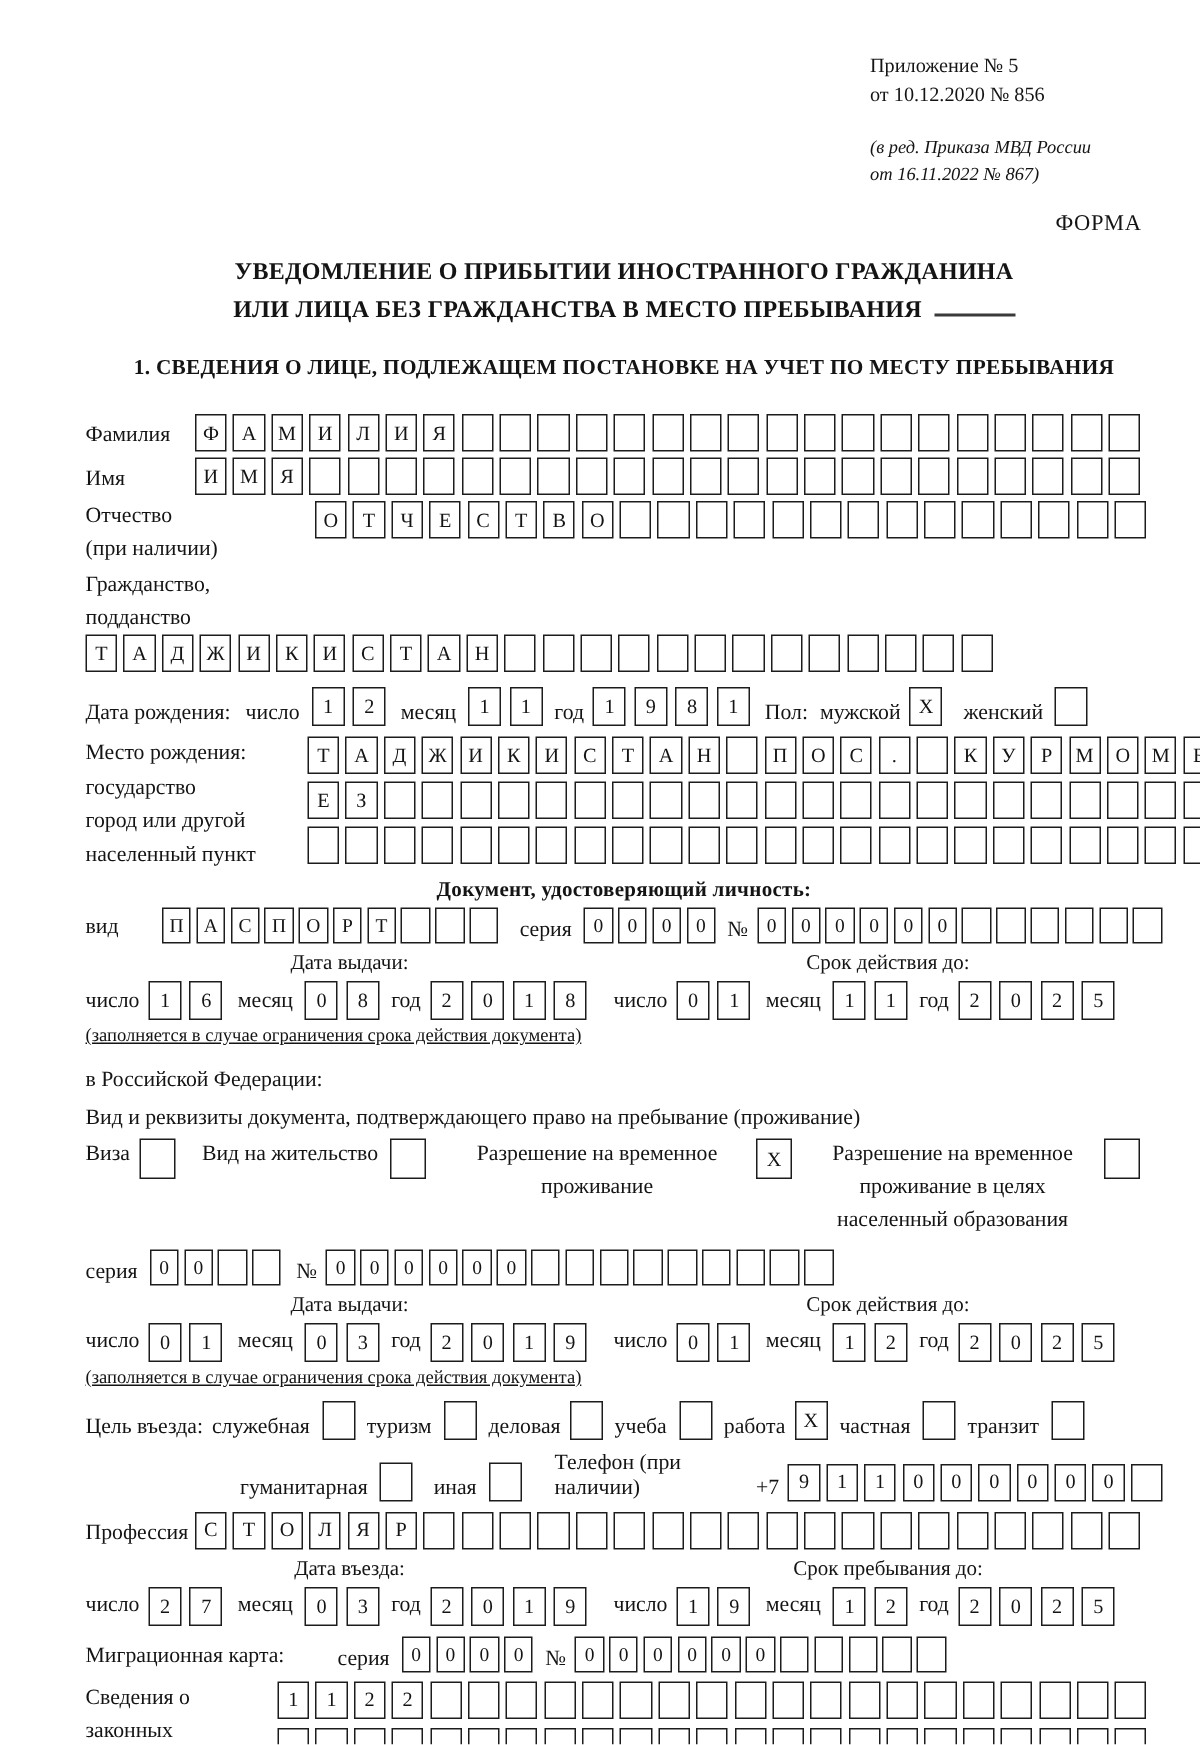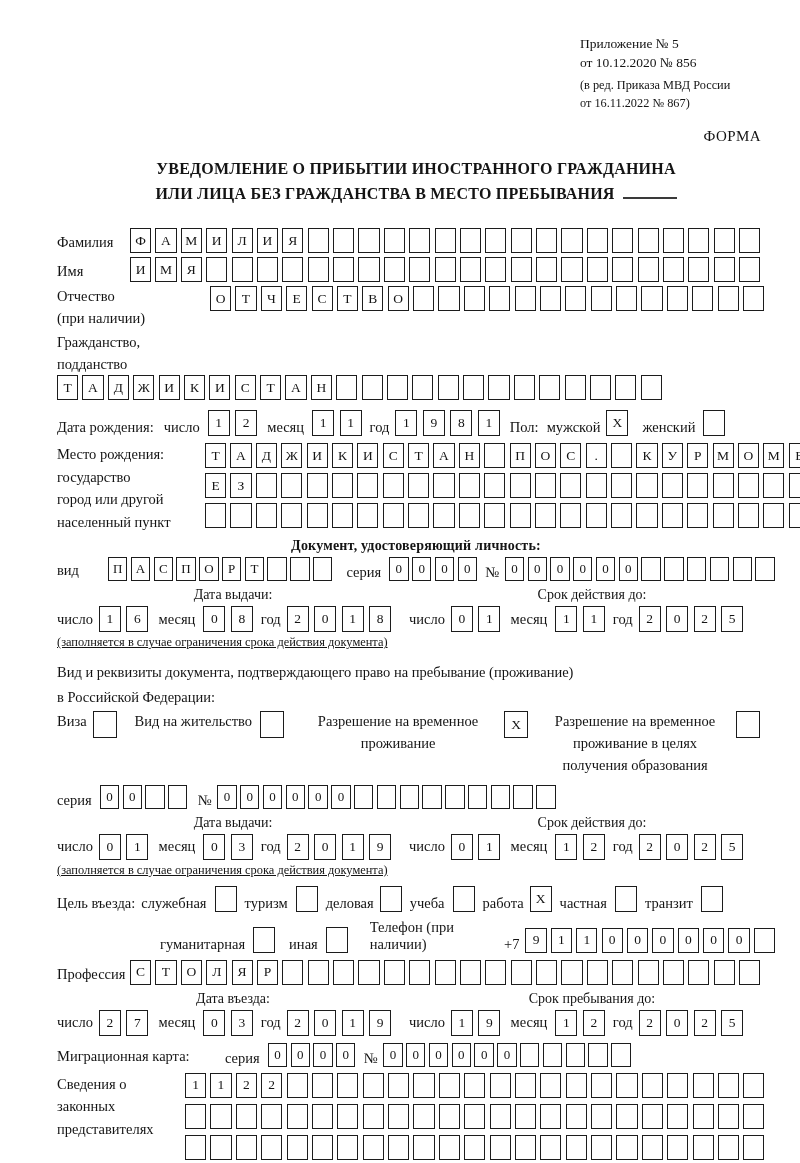--- a/index.html
+++ b/index.html
@@ -2,21 +2,21 @@
 <html><head>
 <meta charset="utf-8">
 <style>
   html,body{margin:0;padding:0;background:#ffffff;}
   .page{
     width:800px;height:1163px;box-sizing:border-box;background:#fff;color:#141414;
     font-family:"Liberation Serif","DejaVu Serif",serif;font-size:14.5px;
     padding:34px 25px 0 57px;position:relative;overflow:hidden;
   }
   .hdr{margin-left:auto;width:195px;font-size:13.5px;line-height:1.42;}
-  .hdr .sub{font-size:12.3px;margin-top:5px;line-height:1.4;}
+  .hdr .sub{font-size:12.3px;margin-top:18px;line-height:1.4;font-style:italic;}
   .forma{text-align:right;font-weight:normal;font-size:15px;margin-top:16px;padding-right:14px;letter-spacing:.4px;}
   .title{text-align:center;font-weight:bold;font-size:16px;line-height:1.55;margin-top:12px;letter-spacing:.2px;}
   .blank{display:inline-block;width:54px;border-bottom:2px solid #3a3a3a;height:13px;margin-left:8px;}
   .sec{text-align:center;font-weight:bold;font-size:14.2px;margin-top:18px;letter-spacing:.2px;}
   .row{display:flex;align-items:flex-end;margin-top:4px;}
   .row.top{align-items:flex-start;}
   .lblcol{flex:0 0 auto;line-height:1.45;}
   .boxrow{display:flex;gap:4.2px;flex-wrap:nowrap;}
   .box{
     width:21.2px;height:25px;border:1.6px solid #1c1c1c;box-sizing:border-box;flex:0 0 auto;
@@ -59,20 +59,21 @@
   </div>
   <div class="forma">ФОРМА</div>
 
   <div class="title">
     <div>УВЕДОМЛЕНИЕ О ПРИБЫТИИ ИНОСТРАННОГО ГРАЖДАНИНА</div>
     <div>
       <span>ИЛИ ЛИЦА БЕЗ ГРАЖДАНСТВА В МЕСТО ПРЕБЫВАНИЯ</span><span class="blank"></span>
     </div>
   </div>
 
+  <div class="sec">1. СВЕДЕНИЯ О ЛИЦЕ, ПОДЛЕЖАЩЕМ ПОСТАНОВКЕ НА УЧЕТ ПО МЕСТУ ПРЕБЫВАНИЯ</div>
 
   <div class="row" style="margin-top:22px;">
     <span class="lblcol" style="width:73px;">Фамилия</span>
     <span class="boxrow">
         <span class="box">Ф</span>
         <span class="box">А</span>
         <span class="box">М</span>
         <span class="box">И</span>
         <span class="box">Л</span>
         <span class="box">И</span>
@@ -394,38 +395,38 @@
             <span class="box">0</span>
             <span class="box">2</span>
             <span class="box">5</span>
           </span>
       </div>
     </div>
   </div>
   <div class="note-r">(заполняется в случае ограничения срока действия документа)</div>
 
   <div class="intro">
+    <div>в Российской Федерации:</div>
     <div>Вид и реквизиты документа, подтверждающего право на пребывание (проживание)</div>
-    <div>в Российской Федерации:</div>
   </div>
 
   <div class="row top" style="margin-top:2px;">
     <span class="optlbl mr6">Виза</span>
     <span class="boxrow cbx">
         <span class="box"></span>
       </span>
     <span class="optlbl mr8" style="margin-left:18px;">Вид на жительство</span>
     <span class="boxrow cbx">
         <span class="box"></span>
       </span>
     <span class="optlbl optc w196" style="margin-left:16px;margin-right:8px;">Разрешение на временное проживание</span>
     <span class="boxrow cbx">
         <span class="box">X</span>
       </span>
-    <span class="optlbl optc w186" style="margin-left:14px;margin-right:8px;">Разрешение на временное проживание в целях получения образования</span>
+    <span class="optlbl optc w186" style="margin-left:14px;margin-right:8px;">Разрешение на временное проживание в целях населенный образования</span>
     <span class="boxrow cbx">
         <span class="box"></span>
       </span>
   </div>
 
   <div class="row" style="margin-top:8px;">
     <span class="mr8">серия</span>
     <span class="boxrow sm">
         <span class="box">0</span>
         <span class="box">0</span>

